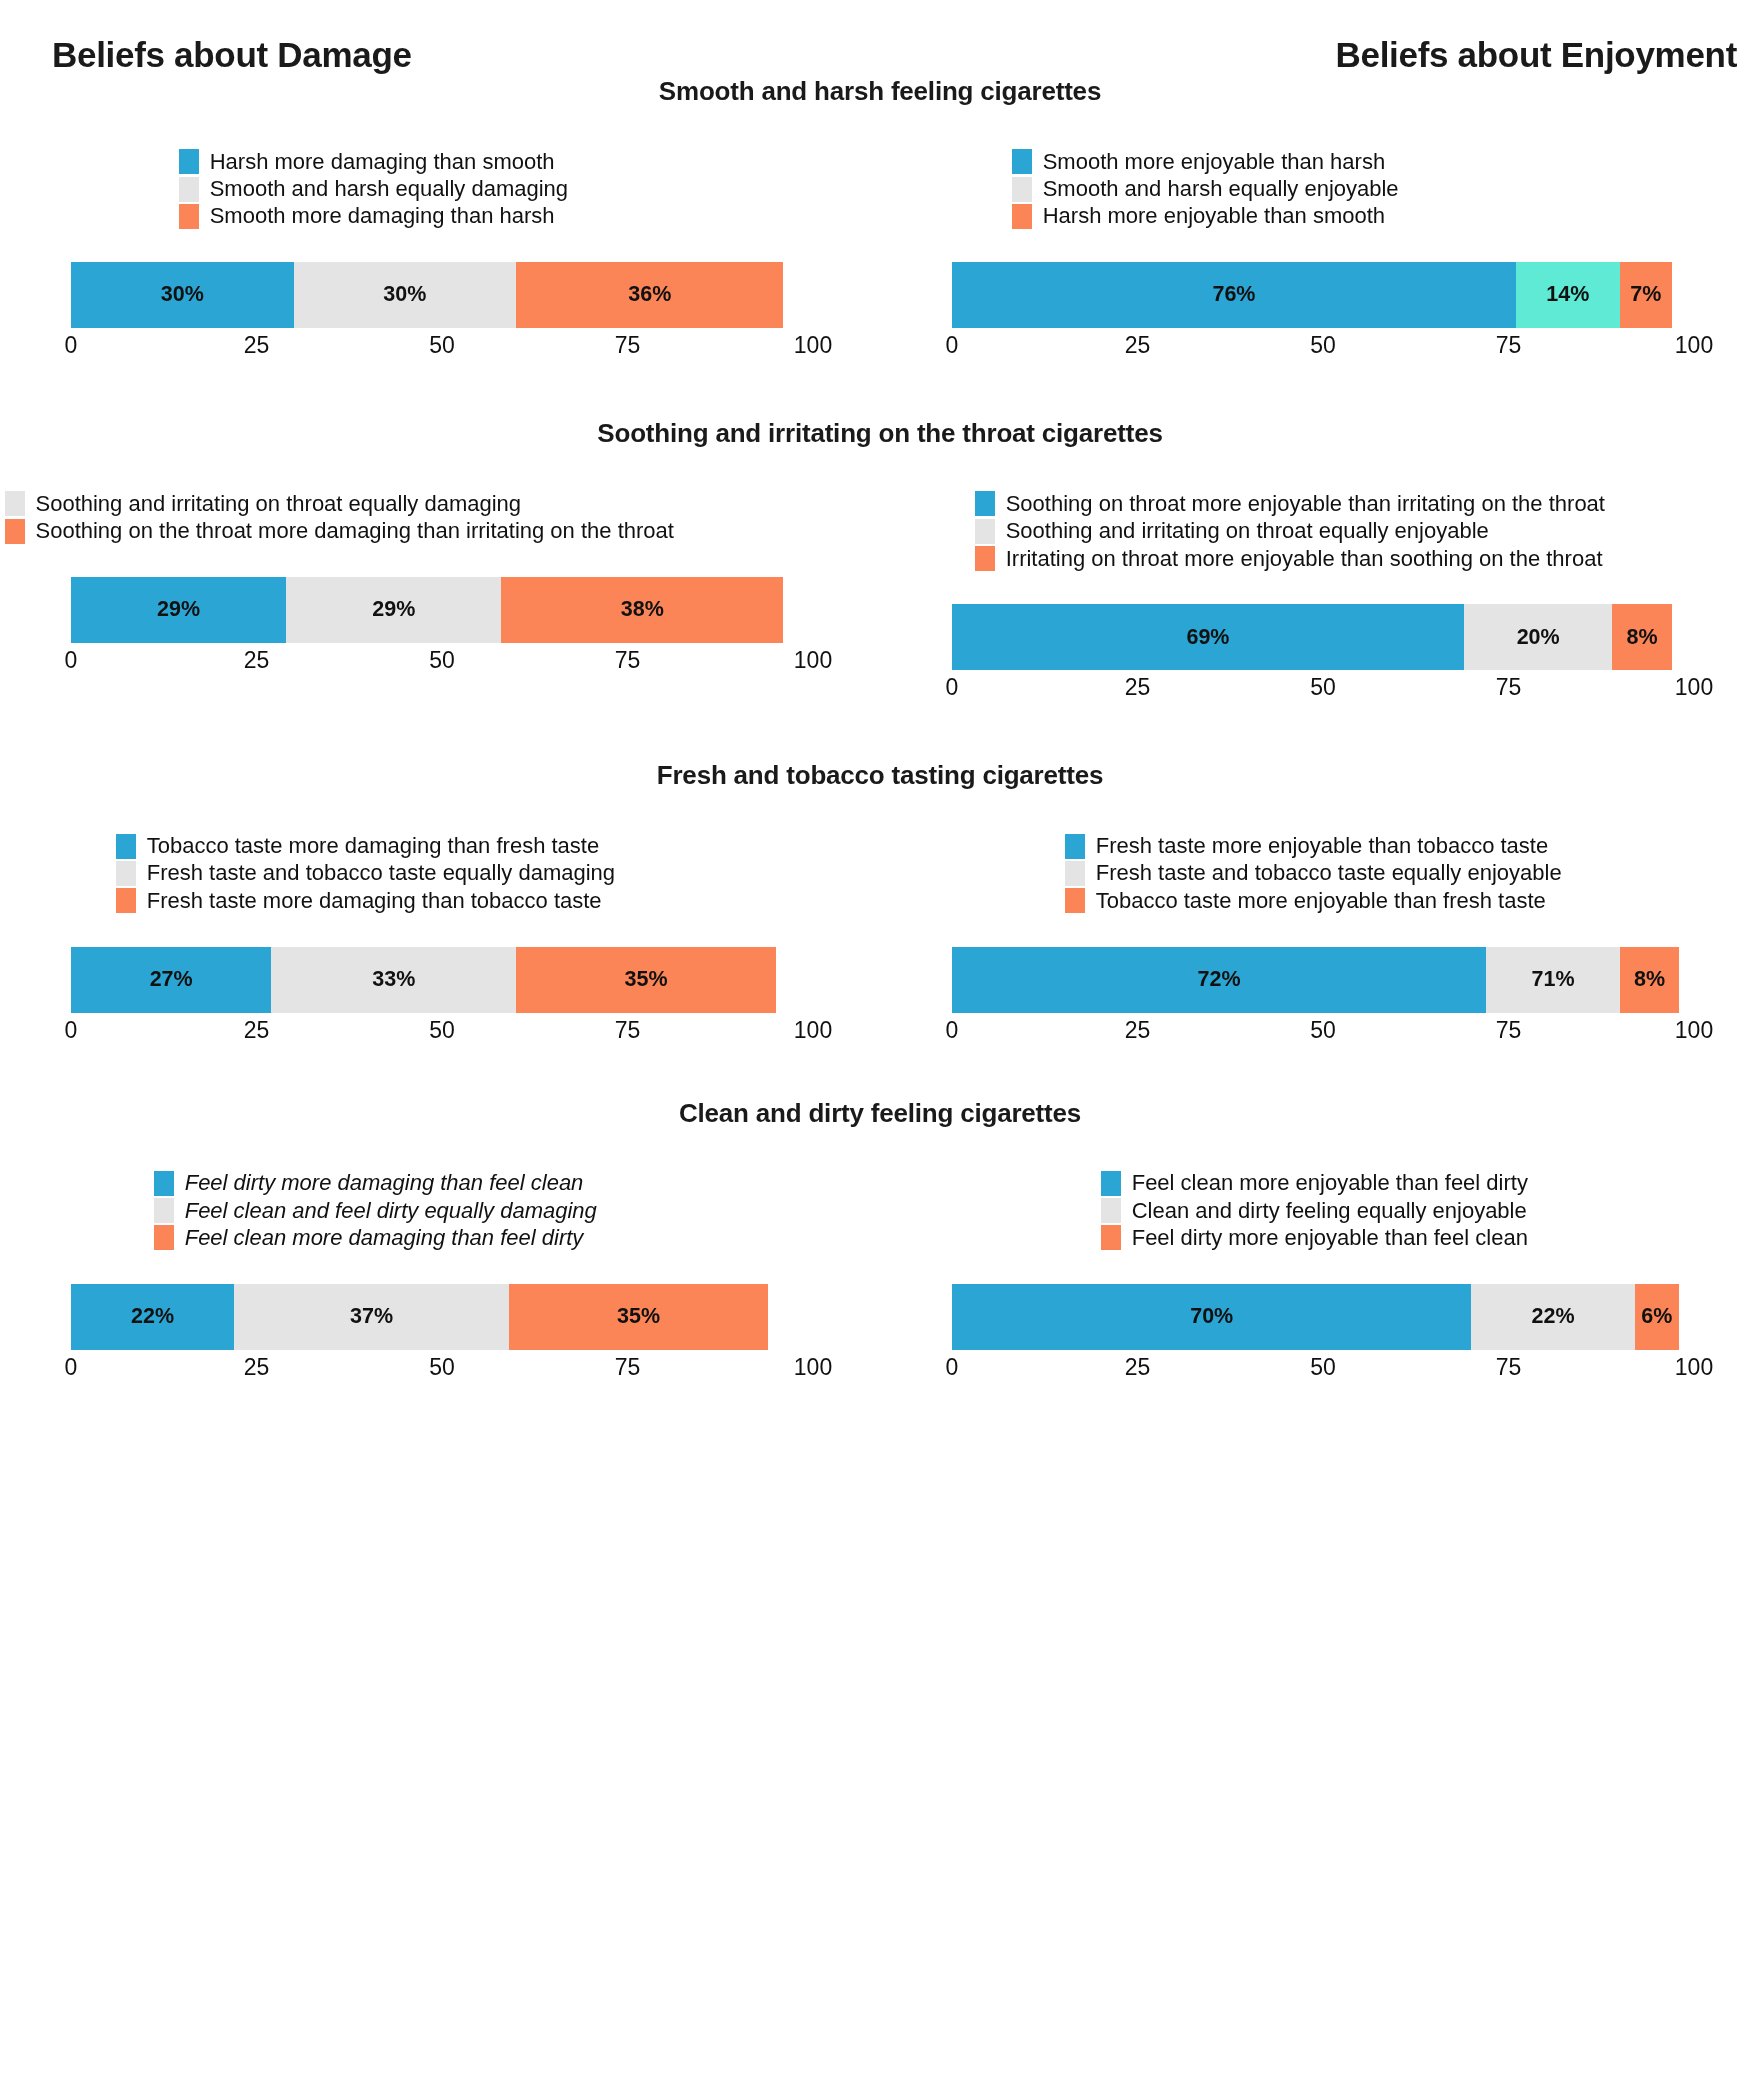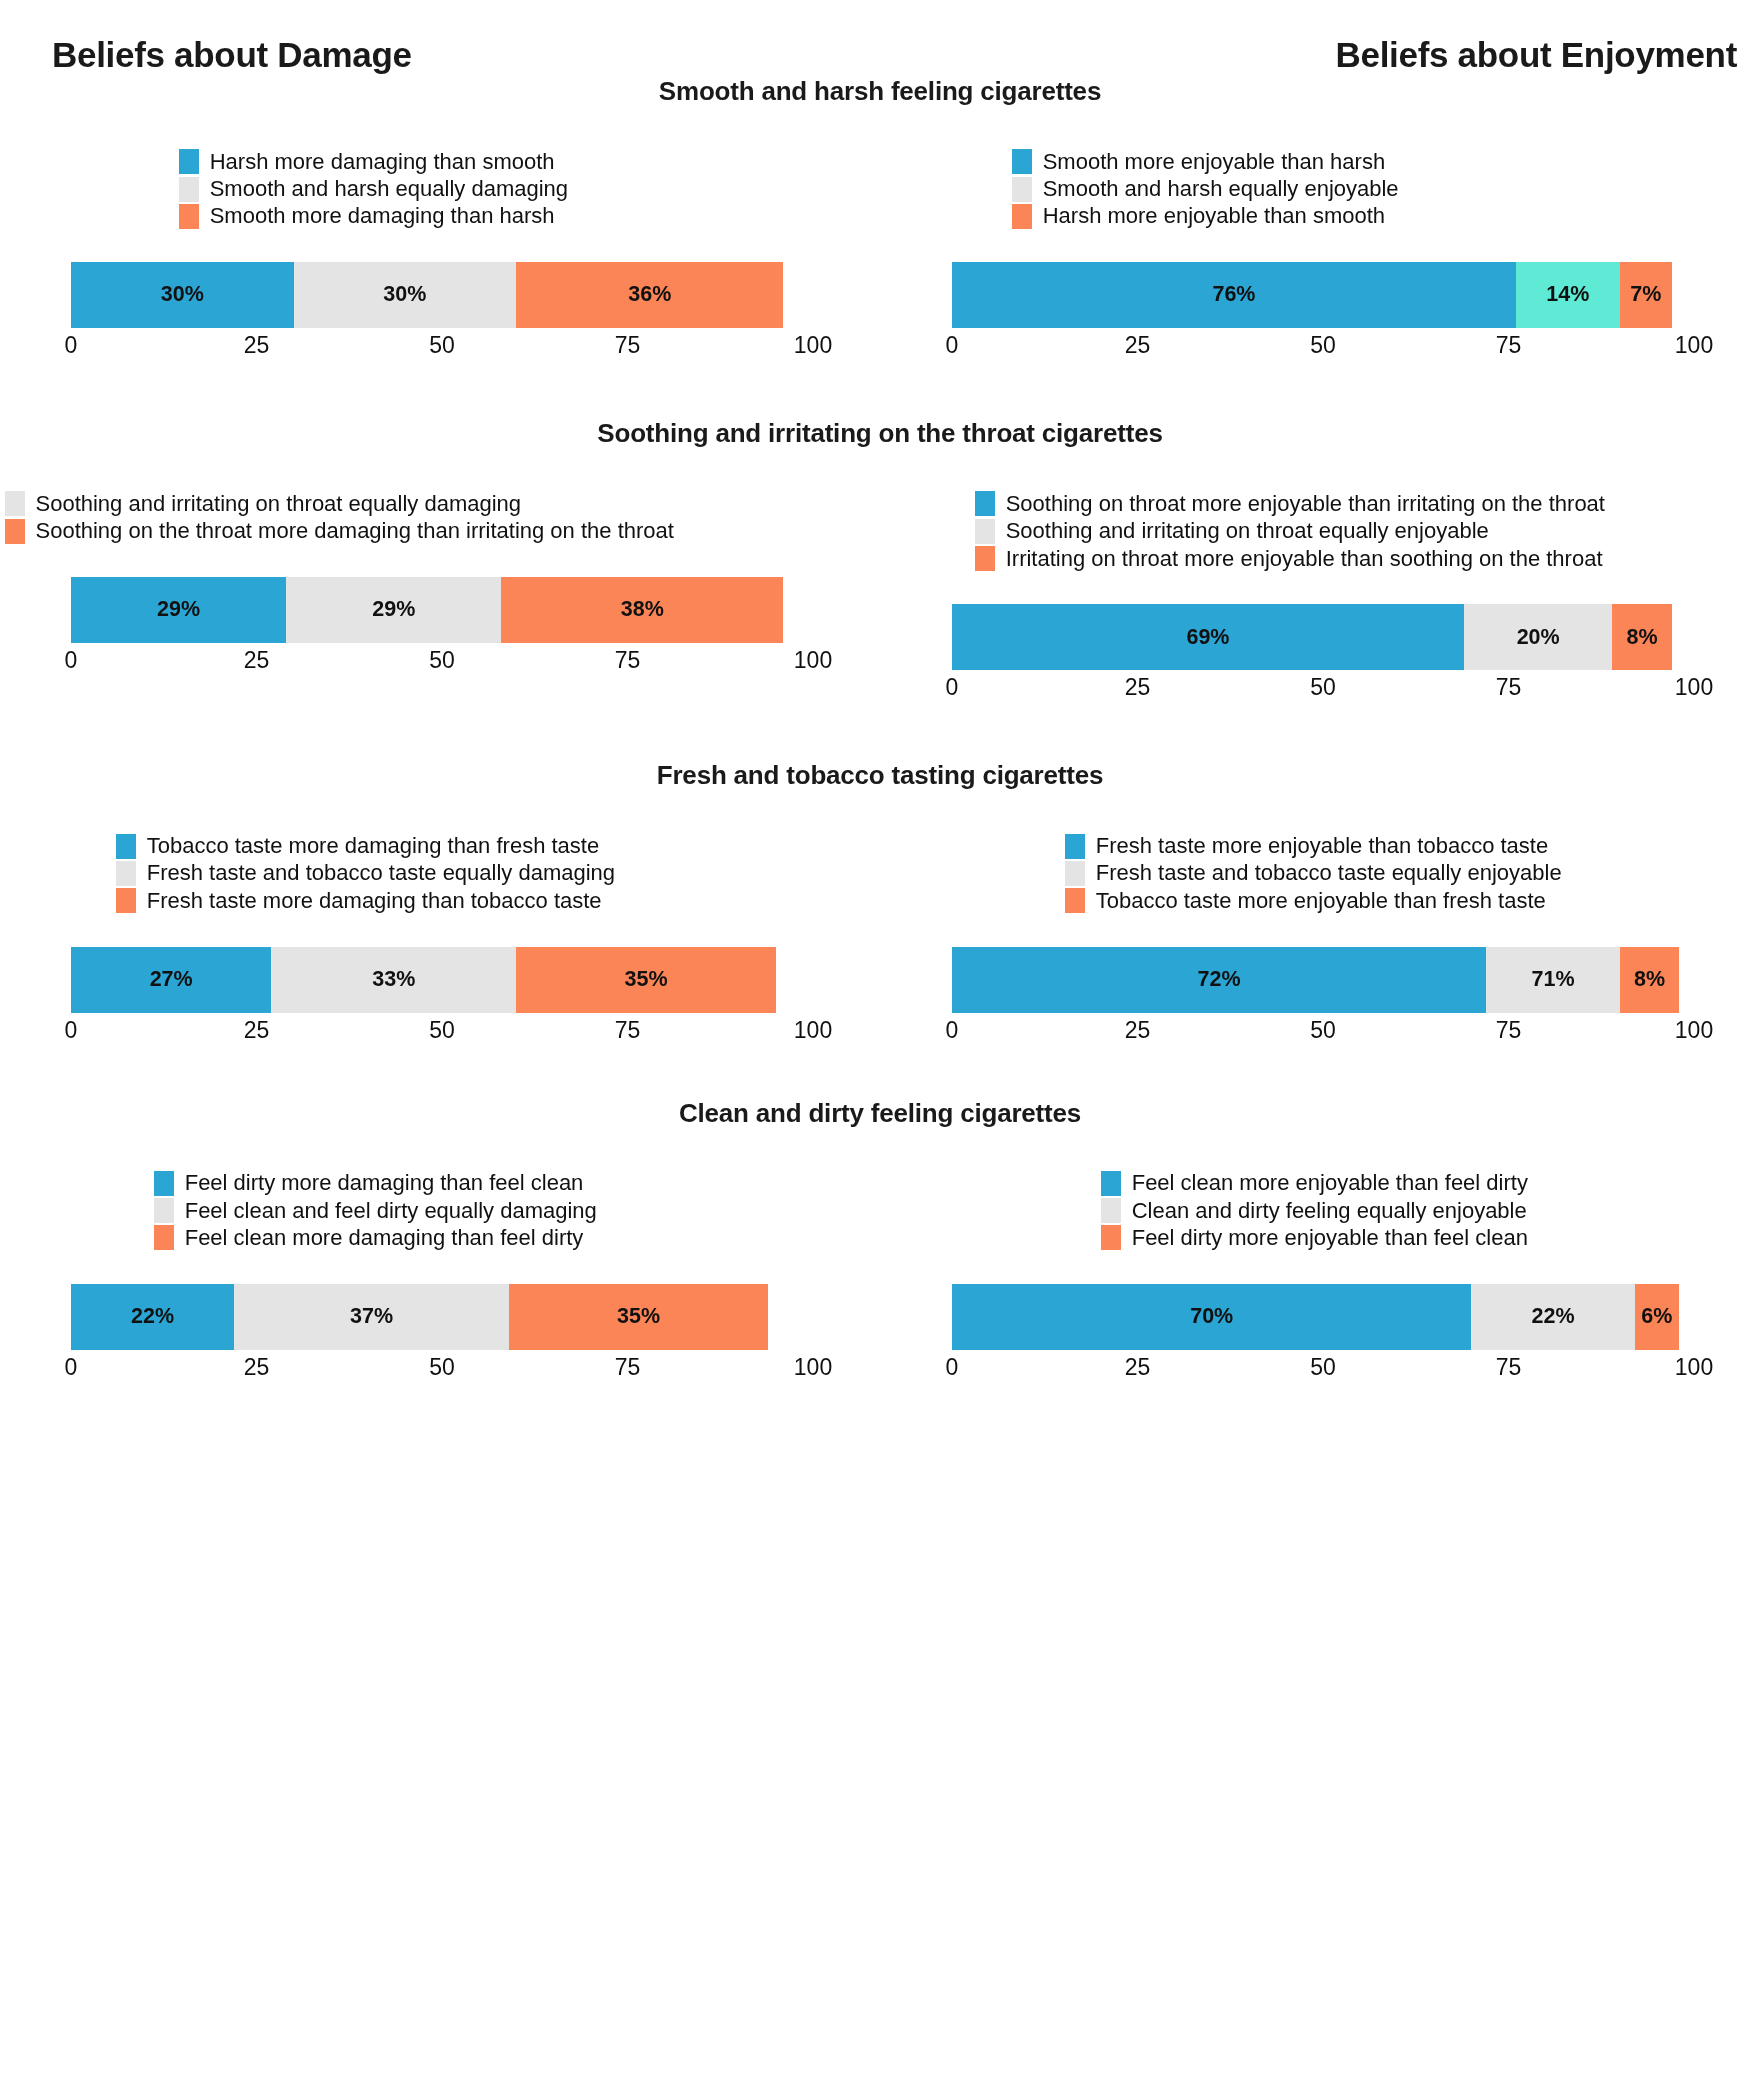--- a/index.html
+++ b/index.html
@@ -88,21 +88,21 @@
     color: #111;
   }
 
   
   .legend.center-1 { padding-left: 179px; }
   .legend.center-1r { padding-left: 132px; }
   .legend.edge    { padding-left: 4.8px; }
   .legend.edge-r  { padding-left: 95px; }
   .legend.center-3 { padding-left: 116px; }
   .legend.center-3r { padding-left: 185px; }
-  .legend.center-4 { padding-left: 154px; }
+  .legend.center-4 { padding-left: 154px; font-style: italic; }
   .legend.center-4r { padding-left: 221px; }
 
   
   .chart {
     position: relative;
     box-sizing: border-box;
     margin-left: 17px;
   }
   .chart-left  { padding-left: 54px; padding-right: 67px; }
   .chart-right { padding-left: 55px; padding-right: 66px; }

